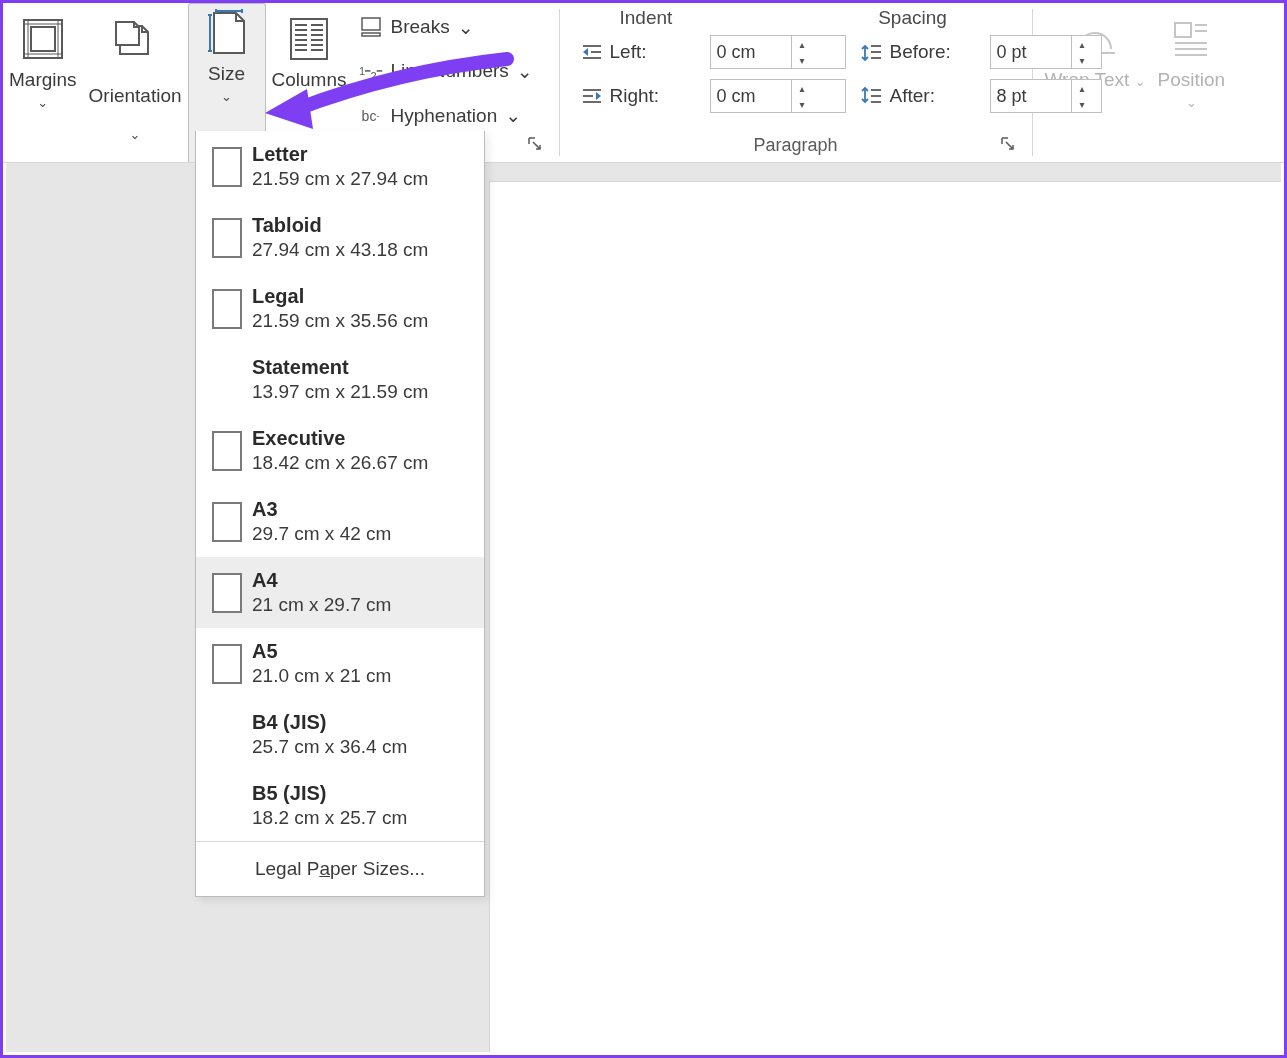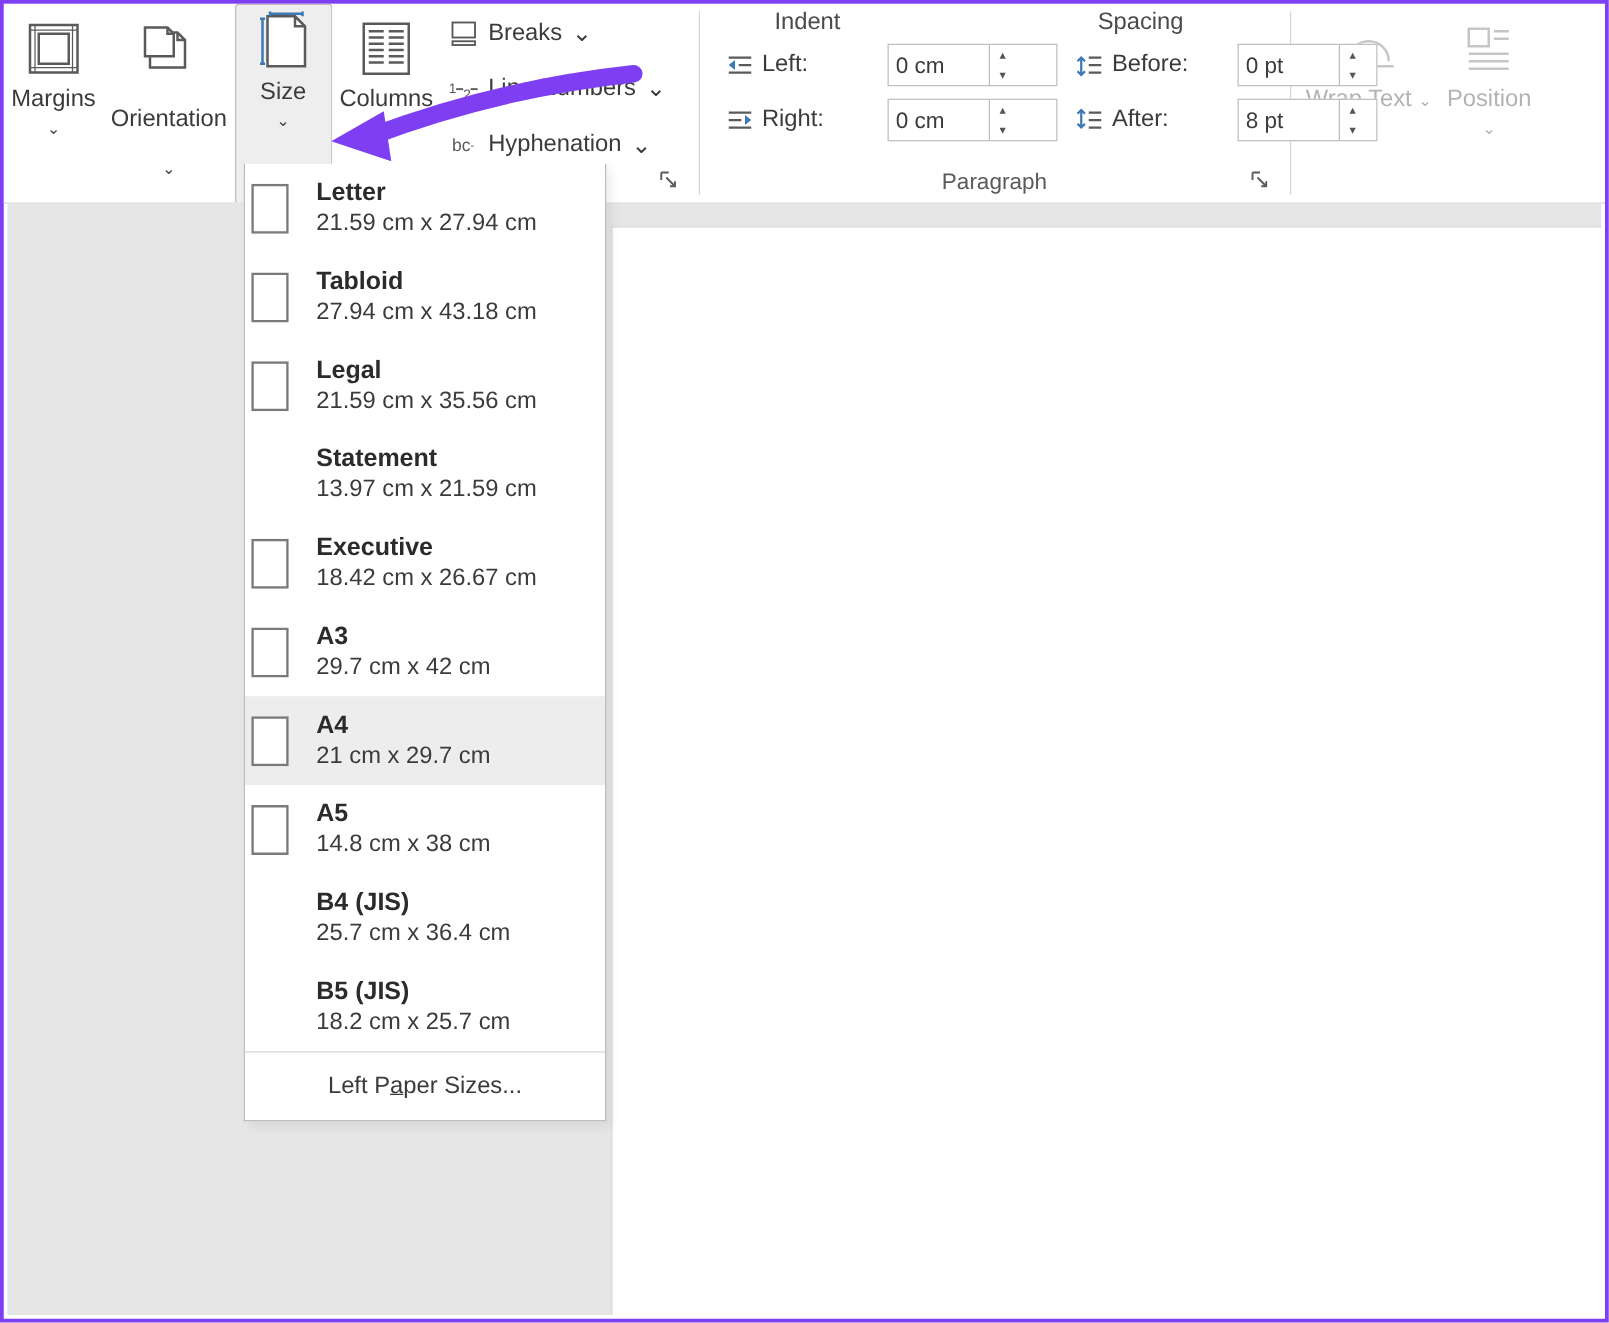--- a/index.html
+++ b/index.html
@@ -110,22 +110,22 @@
     position:absolute;
     top:128px; left:192px;
     width:290px;
     background:#fff;
     border:1px solid #bcbcbc;
     border-top:none;
     box-shadow:4px 4px 8px rgba(0,0,0,0.08);
     z-index:50;
   }
   .size-item{
-    display:flex; align-items:center; gap:20px;
-    padding:12px 3px;
+    display:flex; align-items:center; gap:8px;
+    padding:12px 14px;
   }
   .size-item.selected{ background:#ededed; }
   .size-item .thumb{
     width:34px; height:44px;
     display:flex; align-items:center; justify-content:center;
   }
   .size-item .thumb.blank{ opacity:0; }
   .size-item .txt .t1{ font-weight:700; font-size:20px; color:#2b2b2b;}
   .size-item .txt .t2{ font-size:19px; color:#3b3b3b; margin-top:2px;}
   .dd-footer{
@@ -464,39 +464,39 @@
         </div>
       </div>
       <div class="size-item">
         <div class="thumb">
           <svg width="30" height="40">
             <rect x="1" y="1" width="28" height="38" fill="#fff" stroke="#7a7a7a" stroke-width="2"></rect>
           </svg>
         </div>
         <div class="txt">
           <div class="t1">A5</div>
-          <div class="t2">14.8 cm x 38 cm</div>
+          <div class="t2">21.0 cm x 21 cm</div>
         </div>
       </div>
       <div class="size-item">
         <div class="thumb blank"></div>
         <div class="txt">
           <div class="t1">B4 (JIS)</div>
           <div class="t2">25.7 cm x 36.4 cm</div>
         </div>
       </div>
       <div class="size-item">
         <div class="thumb blank"></div>
         <div class="txt">
           <div class="t1">B5 (JIS)</div>
           <div class="t2">18.2 cm x 25.7 cm</div>
         </div>
       </div>
     </div>
   <div class="dd-footer">
-    <span>Left P</span><span class="ul">a</span><span>per Sizes...</span>
+    <span>Legal P</span><span class="ul">a</span><span>per Sizes...</span>
   </div>
 </div>
 
 <svg class="arrow-annot" viewBox="0 0 260 90">
   <path d="M250 8 Q 140 20 40 58" stroke="#7e3ff2" stroke-width="14" fill="none" stroke-linecap="round"></path>
   <path d="M8 62 L50 38 L56 78 Z" fill="#7e3ff2"></path>
 </svg>
 
 </body></html>

